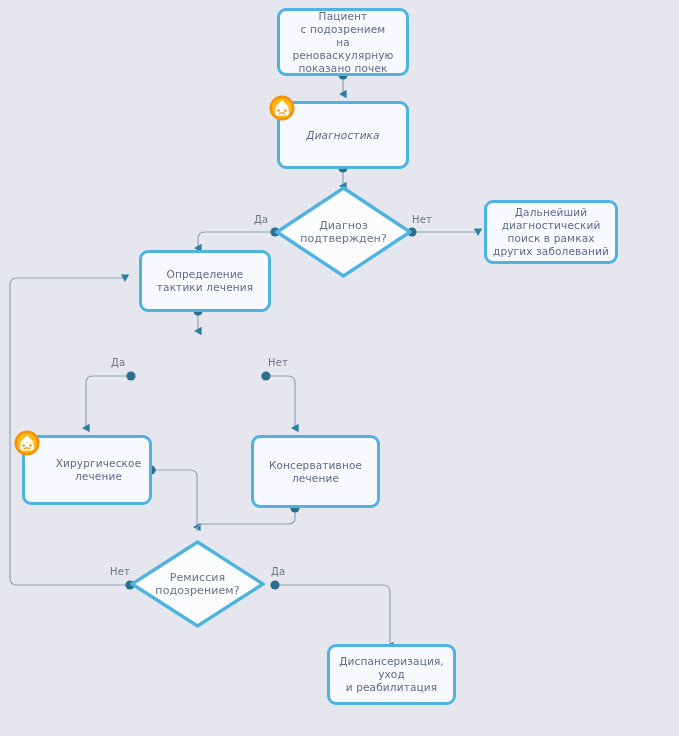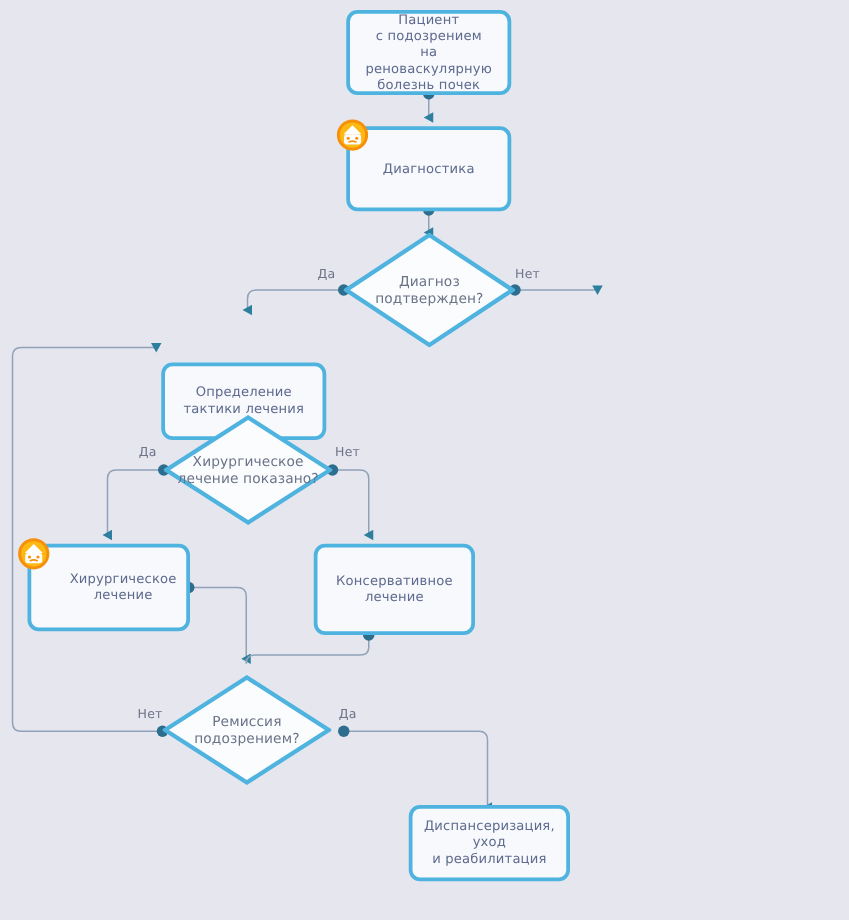--- a/index.html
+++ b/index.html
@@ -137,24 +137,24 @@
       <circle cx="295" cy="508" r="4.6"></circle>
       <circle cx="130" cy="585" r="4.6"></circle>
       <circle cx="275" cy="585" r="4.6"></circle>
     </g>
   </svg>
 
   <div class="node rect" style="left:277px; top:8px; width:132px; height:68px;">
     <span class="label">Пациент
 с подозрением
 на реноваскулярную
-болезнь почек</span>
-  </div>
-
-  <div class="node rect" style="left:277px; top:101px; width:132px; height:68px;">
+показано почек</span>
+  </div>
+
+  <div class="node rect" style="left:277px; top:101px; width:132px; height:68px;font-style:italic;">
     <span class="label">Диагностика</span>
   </div>
   <div class="badge" style="left:269px; top:95px;">
     <svg width="26" height="26" viewBox="0 0 26 26">
       <circle cx="13" cy="13" r="11.3" fill="#fdb913" stroke="#f79009" stroke-width="2.4"></circle>
       <path d="M13 5.2 L20.2 12.4 L5.8 12.4 Z" fill="#ffffff"></path>
       <rect x="6.2" y="12.4" width="13.6" height="8.2" rx="2.4" fill="#ffffff"></rect>
       <circle cx="9.6" cy="15.6" r="1.25" fill="#f79009"></circle>
       <circle cx="16.4" cy="15.6" r="1.25" fill="#f79009"></circle>
       <path d="M10.2 18.6 Q13 17.2 15.8 18.6" stroke="#f79009" stroke-width="1.3" fill="none" stroke-linecap="round"></path>
@@ -163,33 +163,32 @@
 
   <div class="diamond" style="left:275px; top:186px; width:137px; height:92px;">
     <svg width="137" height="92" viewBox="0 0 137 92">
       <polygon points="68.5,2 135,46 68.5,90 2,46" fill="#fbfcfe" stroke="#4eb3de" stroke-width="3.4"></polygon>
     </svg>
     <span class="label">Диагноз подтвержден?</span>
   </div>
   <span class="edge-label" style="left:254px; top:214px;">Да</span>
   <span class="edge-label" style="left:412px; top:214px;">Нет</span>
 
-
-  <div class="node rect" style="left:129px; top:250px; width:132px; height:62px;margin-top:40px;">
+  <div class="node rect" style="left:484px; top:200px; width:134px; height:64px;">
+    <span class="label">Дальнейший
+диагностический
+поиск в рамках
+других заболеваний</span>
+  </div>
+
+  <div class="node rect" style="left:139px; top:250px; width:132px; height:62px;">
     <span class="label">Определение
 тактики лечения</span>
   </div>
 
-  <div class="diamond" style="left:131px; top:332px; width:135px; height:88px;">
-    <svg width="135" height="88" viewBox="0 0 135 88">
-      <polygon points="67.5,2 133,44 67.5,86 2,44" fill="#fbfcfe" stroke="#4eb3de" stroke-width="3.4"></polygon>
-    </svg>
-    <span class="label">Хирургическое
-лечение показано?</span>
-  </div>
   <span class="edge-label" style="left:111px; top:357px;">Да</span>
   <span class="edge-label" style="left:268px; top:357px;">Нет</span>
 
   <div class="node rect" style="left:22px; top:435px; width:130px; height:70px;padding-left:23px;">
     <span class="label">Хирургическое лечение</span>
   </div>
   <div class="badge" style="left:14px; top:430px;">
     <svg width="26" height="26" viewBox="0 0 26 26">
       <circle cx="13" cy="13" r="11.3" fill="#fdb913" stroke="#f79009" stroke-width="2.4"></circle>
       <path d="M13 5.2 L20.2 12.4 L5.8 12.4 Z" fill="#ffffff"></path>

